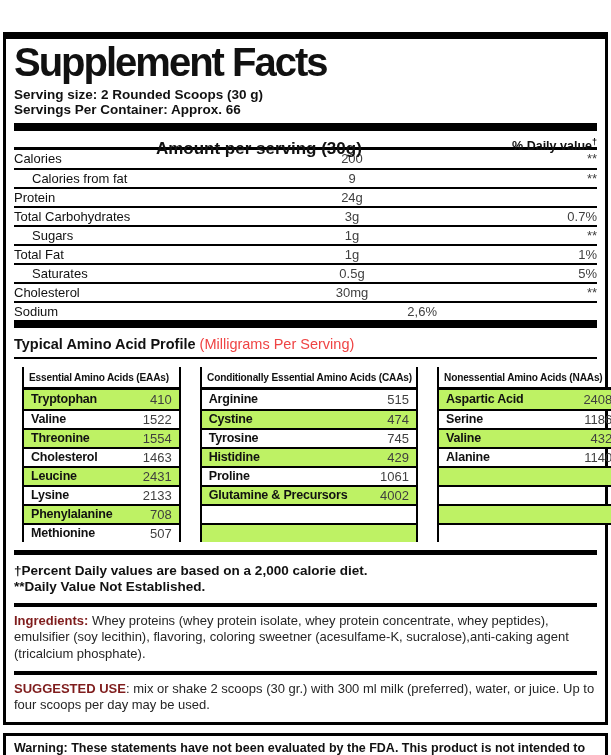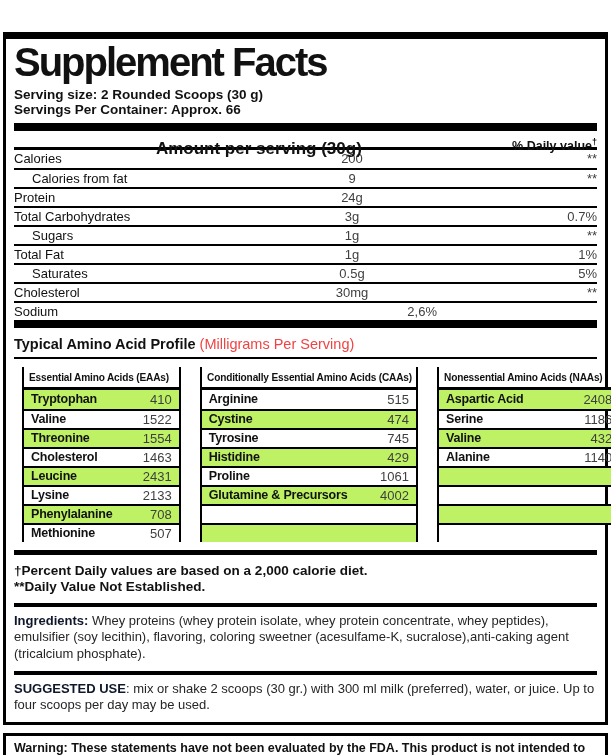--- a/index.html
+++ b/index.html
@@ -75,21 +75,21 @@
     min-height: 19px; padding: 1px 7px;
   }
   .arow + .arow { border-top: 2.5px solid #000; }
   .arow .nm { font-weight: bold; font-size: 12.5px; letter-spacing: -0.2px; }
   .arow .vl { font-size: 13px; color: #3f3f3f; }
   .shade { background: #bef264; }
 
   .footnotes { margin: 8px 0 7px 0; font-size: 13.5px; font-weight: bold; line-height: 1.22; }
 
   .para { padding: 6px 0 8px 0; font-size: 13px; line-height: 1.28; color: #262626; }
-  .para .plabel { font-weight: bold; color: #0f172a; }
+  .para .plabel { font-weight: bold; color: #7f1d1d; }
 
   .warning-box {
     margin-top: 8px;
     border: 3px solid #000;
     padding: 5px 8px 6px 8px;
     font-size: 12.5px; font-weight: bold; line-height: 1.22;
   }
 </style>
 </head>
 <body>

